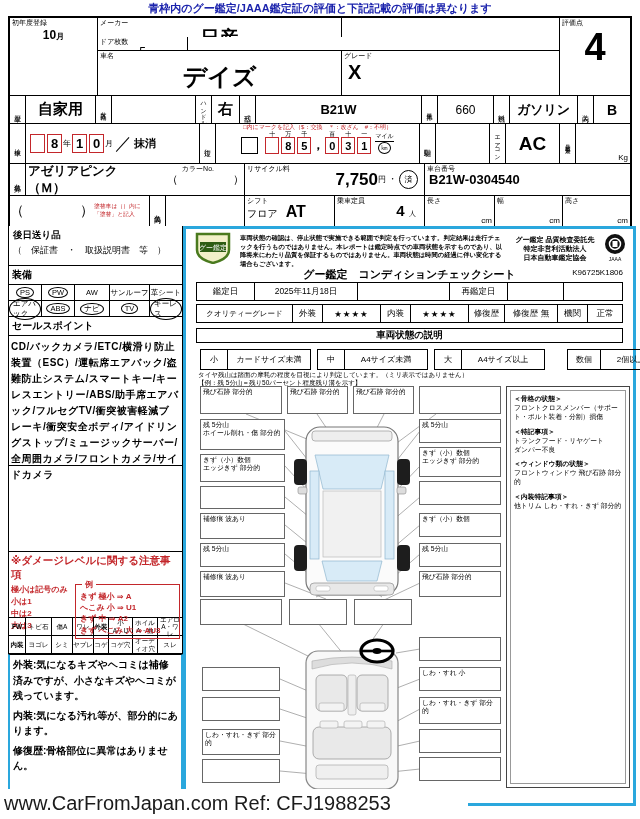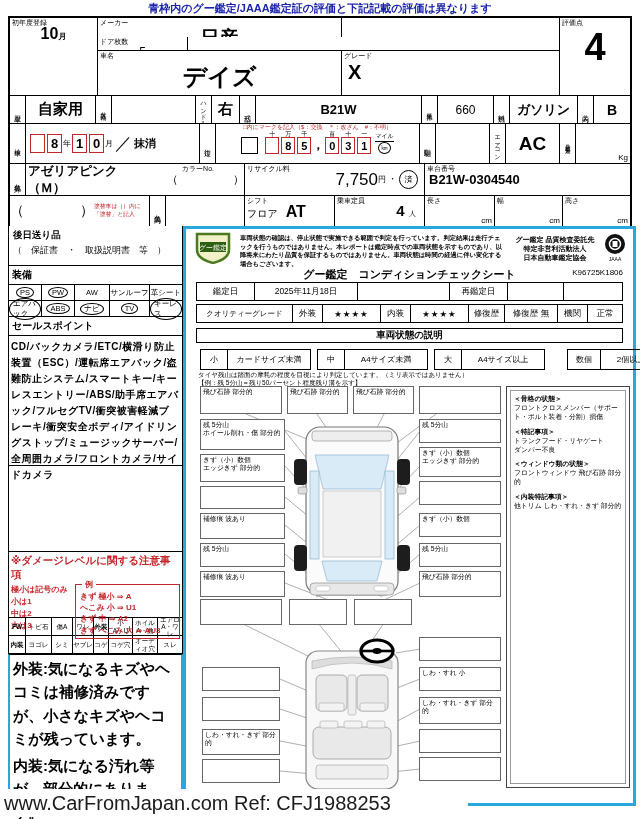--- a/index.html
+++ b/index.html
@@ -47,21 +47,21 @@
   .dmg-ex{border:1.5px solid #c3272b;flex:1;position:relative;padding:6px 3px 2px 4px;
           font-size:8px;color:#c3272b;font-weight:bold;line-height:1.4;margin-left:2px;}
   .dmg-ex-t{position:absolute;top:-6px;left:6px;background:#fff;padding:0 3px;font-size:8px;}
   .fwrow{display:flex;border-bottom:1px solid #000;}
   .fwrow:last-child{border-bottom:none;}
   .fwcell{border-right:1px solid #000;font-size:6.5px;display:flex;align-items:center;justify-content:center;
           text-align:center;white-space:pre-line;line-height:1.1;height:17px;box-sizing:border-box;}
   .fwcell:last-child{border-right:none;}
   .qualbox{border:2px solid #2aa7dd;border-top:1.5px solid #000;}
   .qual-title{font-size:10px;font-weight:bold;padding:2px 3px;border-bottom:1px solid #777;}
-  .qual-line{font-size:15px;font-weight:bold;line-height:1.55;padding:2px 3px;margin:0;}
+  .qual-line{font-size:10px;font-weight:bold;line-height:1.55;padding:2px 3px;margin:0;}
   
   .panel{top:226px;left:183px;width:453px;height:580px;border:3px solid #2aa7dd;background:#fff;}
   .p-abs{position:absolute;box-sizing:border-box;}
   .tiny{font-size:6.3px;line-height:1.35;}
   .orgtxt{font-size:7px;font-weight:bold;text-align:center;line-height:1.3;}
   .ptitle{font-size:11px;font-weight:bold;text-align:center;width:100%;}
   .pcode{font-size:8px;text-align:right;}
   .ptable{display:flex;border:1px solid #000;}
   .pcell{border-right:1px solid #000;display:flex;align-items:center;justify-content:center;
          font-size:8.5px;box-sizing:border-box;height:100%;}
@@ -90,21 +90,21 @@
 <div id="app">
 
   <div class="abs notice">青枠内のグー鑑定/JAAA鑑定証の評価と下記記載の評価は異なります</div>
 
   <div class="abs spectable">
 
     <div class="trow" style="height:78px;">
       <div class="cell" style="width:88px;">
         <span class="lab">初年度登録</span>
         <div style="text-align:center;font-weight:bold;margin-top:-3px;">
-          <span style="font-size:16px;">10</span><span style="font-size:8px;">月</span>
+          <span style="font-size:12px;">10</span><span style="font-size:8px;">月</span>
         </div>
       </div>
       <div style="flex:1;display:flex;flex-direction:column;border-right:1.5px solid #000;box-sizing:border-box;">
         <div class="trow" style="height:33px;flex-direction:column;">
           <div class="cell" style="width:244px;">
             <span class="lab">メーカー</span>
             <div class="bigv" style="font-size:19px;margin-top:-3px;">日産</div>
           </div>
           <div class="cell" style="width:90px;">
             <span class="lab">ドア枚数</span>
@@ -238,21 +238,21 @@
       <div class="cell" style="width:219px;">
         <span style="position:absolute;right:30px;top:0;font-size:7px;">カラーNo.</span>
         <div style="display:flex;align-items:center;height:100%;padding-left:2px;gap:12px;">
           <span style="font-size:12.5px;font-weight:bold;">アゼリアピンク（Ｍ）</span>
           <span style="font-size:11px;margin-left:2px;">（　　　　　）</span>
         </div>
       </div>
       <div class="cell" style="width:180px;">
         <span class="lab">リサイクル料</span>
         <div style="display:flex;align-items:center;justify-content:flex-end;margin-top:-4px;padding-right:6px;">
-          <span style="font-size:17px;font-weight:normal;">7,750</span>
+          <span style="font-size:17px;font-weight:bold;">7,750</span>
           <span style="font-size:8px;">円</span>
           <span style="font-size:9px;margin:0 2px;">・</span>
           <span class="stampcirc">済</span>
         </div>
       </div>
       <div class="cell" style="flex:1;">
         <span class="lab">車台番号</span>
         <div style="font-size:13px;font-weight:bold;padding-left:4px;margin-top:-2px;">B21W-0304540</div>
       </div>
     </div>

